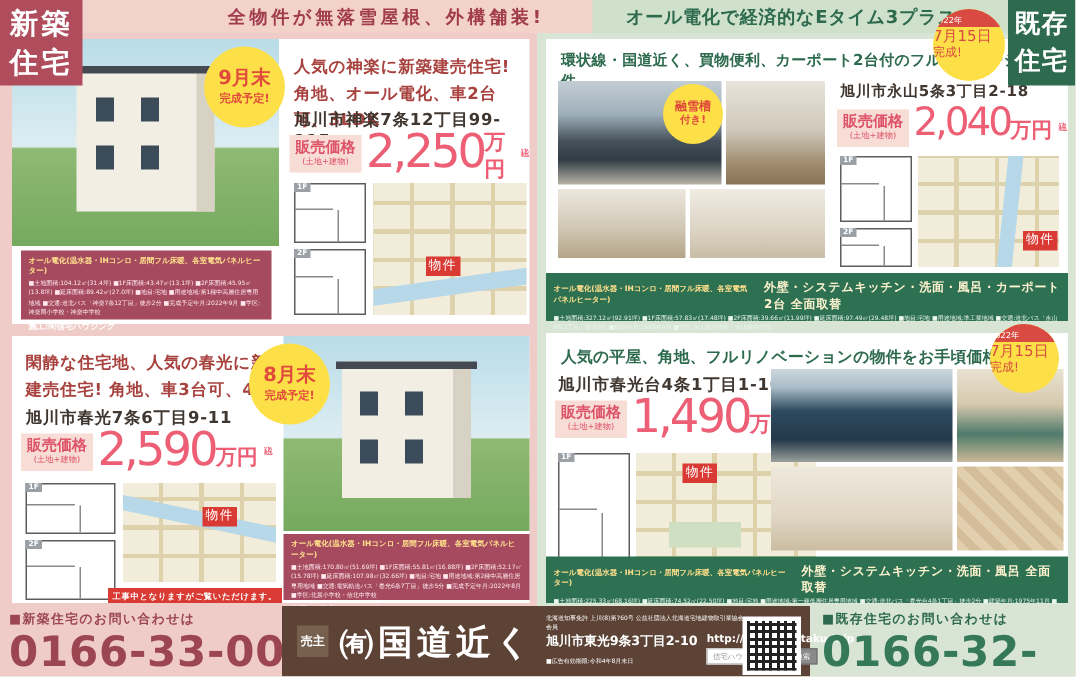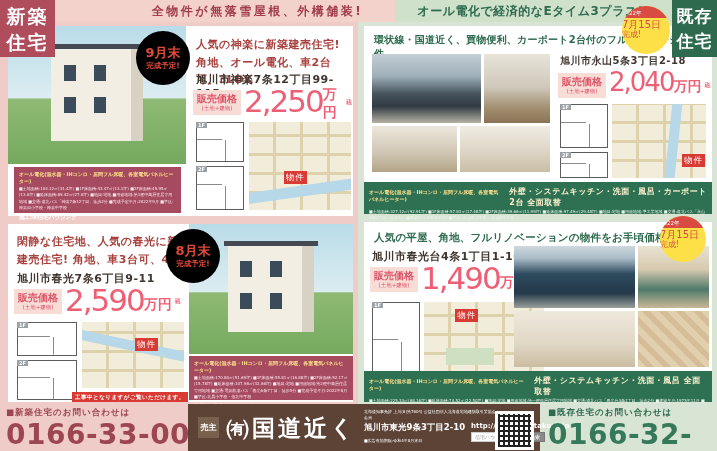--- a/index.html
+++ b/index.html
@@ -29,21 +29,21 @@
   
   .house{position:absolute;background:linear-gradient(180deg,#b9dce8 0%,#dcedf2 52%,#8fba74 53%,#75a95e 100%);overflow:hidden;}
   .house .hbody{position:absolute;left:24%;top:13%;width:52%;height:70%;background:#f2eee4;
                 box-shadow:inset -12px 0 0 #d8d2c4;}
   .house .hbody::before{content:"";position:absolute;top:0;left:-5%;width:110%;height:5px;background:#454a52;}
   .house .hbody::after{content:"";position:absolute;top:22%;left:14%;width:12px;height:16px;background:#3c4b59;
                 box-shadow:30px 0 0 #3c4b59,0 32px 0 #3c4b59,30px 32px 0 #3c4b59;}
   .photo{position:absolute;}
 
   
-  .badge-cream{position:absolute;border-radius:50%;background:#000000;display:flex;flex-direction:column;
+  .badge-cream{position:absolute;border-radius:50%;background:#fde047;display:flex;flex-direction:column;
                align-items:center;justify-content:center;color:#e04b3c;font-weight:bold;text-align:center;z-index:4;}
   .b-big{font-size:13px;line-height:1.1;}
   .b-small{font-size:7.5px;line-height:1.2;}
   .badge-red-top{position:absolute;border-radius:50%;background:#fde047;overflow:hidden;text-align:left;
                color:#d84a42;font-weight:normal;z-index:6;}
   .badge-red-top .by{background:#d84a42;color:#fff;font-size:5.5px;padding:4px 0 1px;}
   .badge-red-top .bl1{font-size:10px;line-height:1.15;margin-top:1px;}
   .badge-red-top .bl2{font-size:8px;line-height:1.1;}
 
   
@@ -272,20 +272,24 @@
       <div class="spec-builder">施工:㈲信宅ハウジング</div>
     </div>
   </div>
 
   <div class="card" id="card3">
     <div class="title-green t3">環状線・国道近く、買物便利、カーポート2台付のフルリノベーション物件</div>
     <div class="photo ph3a"></div>
     <div class="photo ph3b"></div>
     <div class="photo ph3c"></div>
     <div class="photo ph3d"></div>
+    <div class="badge-cream snowbadge">
+      <span class="b-big">融雪槽</span>
+      <span class="b-small">付き!</span>
+    </div>
     <div class="address a3">旭川市永山5条3丁目2-18</div>
     <div class="price-row p3row">
       <div class="price-label-box">
         <div class="pl1">販売価格</div>
         <div class="pl2">(土地+建物)</div>
       </div>
       <div class="price-value sm">2,040</div>
       <div class="price-unit">万円</div>
       <div class="price-tax">税込</div>
     </div>

